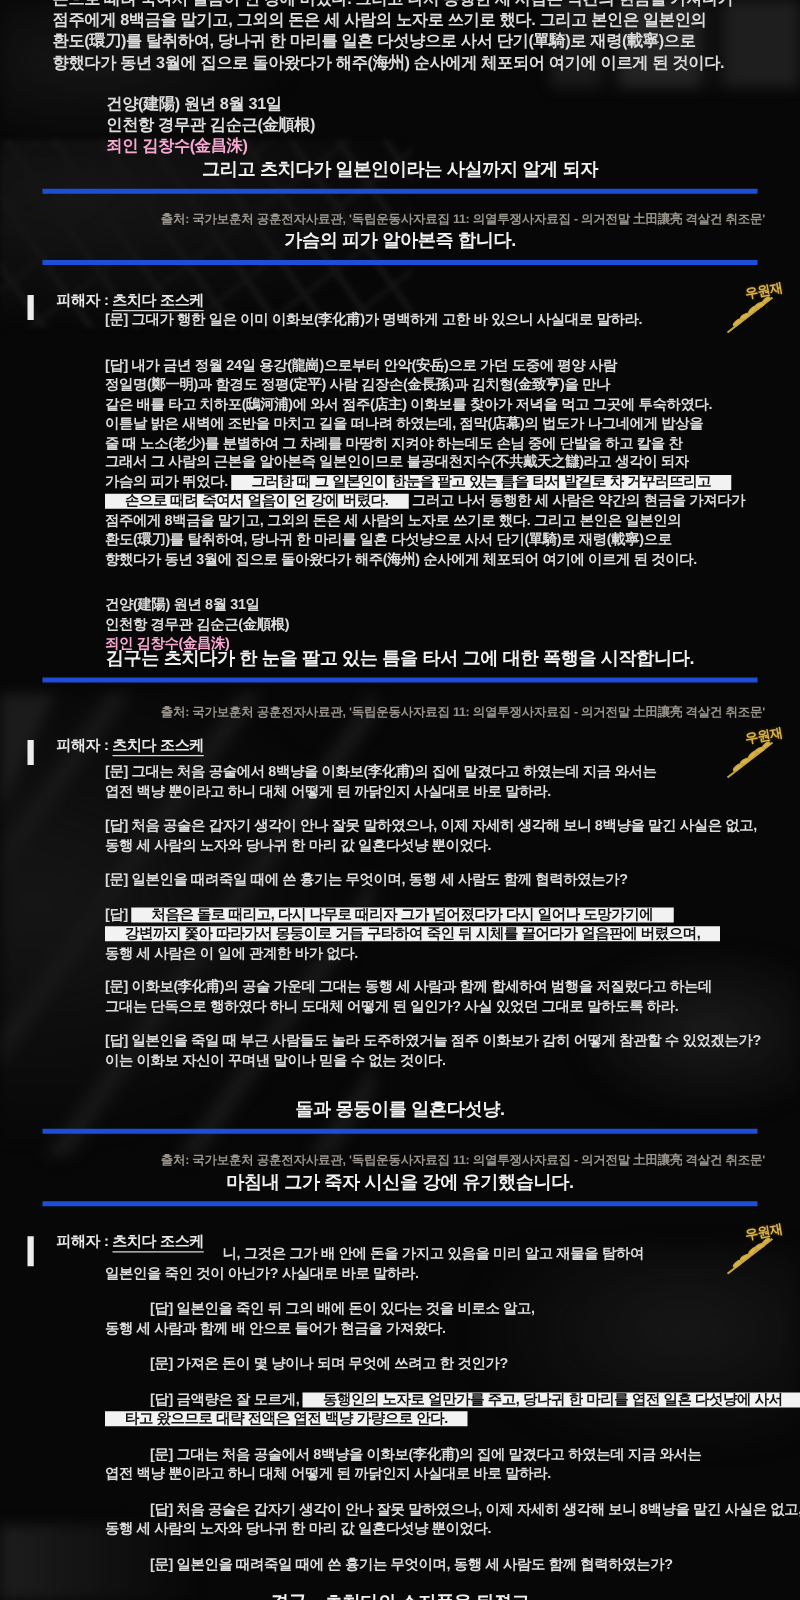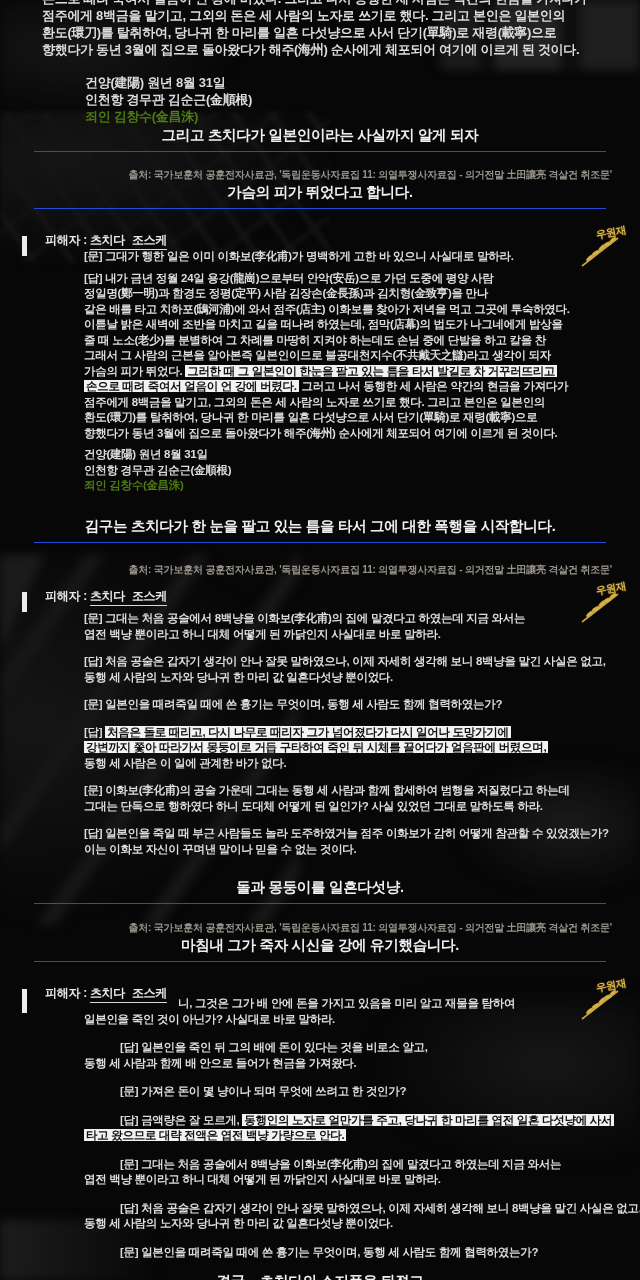--- a/index.html
+++ b/index.html
@@ -32,35 +32,35 @@
     background:radial-gradient(ellipse at 65% 40%, #171717 0%, transparent 75%);filter:blur(9px);}
   .bg-bottomleft{left:0;bottom:0;width:160px;height:60px;
     background:linear-gradient(90deg,#1d1d1d,transparent);filter:blur(5px);}
 
   
   .panel-body{position:absolute;font-weight:bold;color:#dcdcdc;}
   .panel-body .line{white-space:nowrap;}
   .pb1{left:42px;top:-10px;font-size:13px;line-height:17px;letter-spacing:-0.3px;}
   .pb1 .gap{margin-top:16px;}
   .pb2{left:84px;top:249px;font-size:11.5px;line-height:15.5px;letter-spacing:-0.3px;}
-  .pb2 .gap{margin-top:6px;}
+  .pb2 .gap{margin-top:21px;}
   .pb3{left:84px;top:611px;font-size:11.5px;line-height:15.5px;letter-spacing:-0.3px;}
   .pb3 .gap{margin-top:12px;}
   .pb4{left:84px;top:996px;font-size:11.5px;line-height:15.5px;letter-spacing:-0.3px;}
   .pb4 .gap{margin-top:13px;margin-left:36px;}
-  .line .hl{background:#f2f2f2;color:#111111;padding:0 2px;}
-  .line.dim{color:#4d7c0f;}
+  .line .hl{background:#f2f2f2;color:#111111;padding:0 16px;}
+  .line.dim{color:#f9a8d4;}
 
   .panel-header{position:absolute;left:45px;font-size:12px;font-weight:bold;color:#e8e8e8;letter-spacing:-0.3px;white-space:nowrap;}
-  .panel-header .name{border-bottom:1.5px solid #d9d9d9;padding-bottom:1px;font-family:Liberation Mono, monospace;}
+  .panel-header .name{border-bottom:1.5px solid #d9d9d9;padding-bottom:1px;}
   .side-bar{position:absolute;left:22px;width:5px;height:20px;background:#ededed;}
 
   .caption{position:absolute;left:34px;width:572px;text-align:center;
     font-size:14.5px;font-weight:bold;color:#f0f0f0;letter-spacing:-0.3px;
-    padding-bottom:6px;border-bottom:1px solid #1d4ed8;white-space:nowrap;}
+    padding-bottom:6px;border-bottom:4px solid #1d4ed8;white-space:nowrap;}
   .source{position:absolute;right:28px;font-size:10px;font-weight:bold;color:#99948b;
     letter-spacing:-0.2px;white-space:nowrap;}
 
   .watermark{position:absolute;right:12px;width:52px;height:46px;}
   .watermark .wm-text{position:absolute;right:2px;top:2px;display:block;
     font-size:10.5px;font-weight:bold;color:#d8b24a;transform:rotate(-10deg);
     text-shadow:0 0 2px rgba(122,92,26,.9);letter-spacing:-0.5px;}
   .watermark svg{position:absolute;left:2px;top:10px;}
 </style>
 </head>
@@ -84,21 +84,21 @@
     <div class="line dim" style="margin-left: 43px;"><span>죄인 김창수(金昌洙)</span></div>
   </div>
 
 <div class="caption" style="top:126px">
   <span>그리고 츠치다가 일본인이라는 사실까지 알게 되자</span>
 </div>
 
 <div class="source" style="top:168px">출처: 국가보훈처 공훈전자사료관, '독립운동사자료집 11: 의열투쟁사자료집 - 의거전말 土田讓亮 격살건 취조문'</div>
 
 <div class="caption" style="top:183px">
-  <span>가슴의 피가 뛰었다고 합니다.</span>
+  <span>가슴의 피가 알아본즉 합니다.</span>
 </div>
 
 <div class="side-bar" style="top:236px"></div>
 <div class="panel-header" style="top:232px">
   <span>피해자 : </span><span class="name">츠치다 조스케</span>
 </div>
 <div class="watermark" style="top:224px">
   <span class="wm-text">우원재</span>
   <svg width="44" height="34" viewBox="0 0 44 34">
     <g stroke="#c9a53d" fill="#d8b24a">

